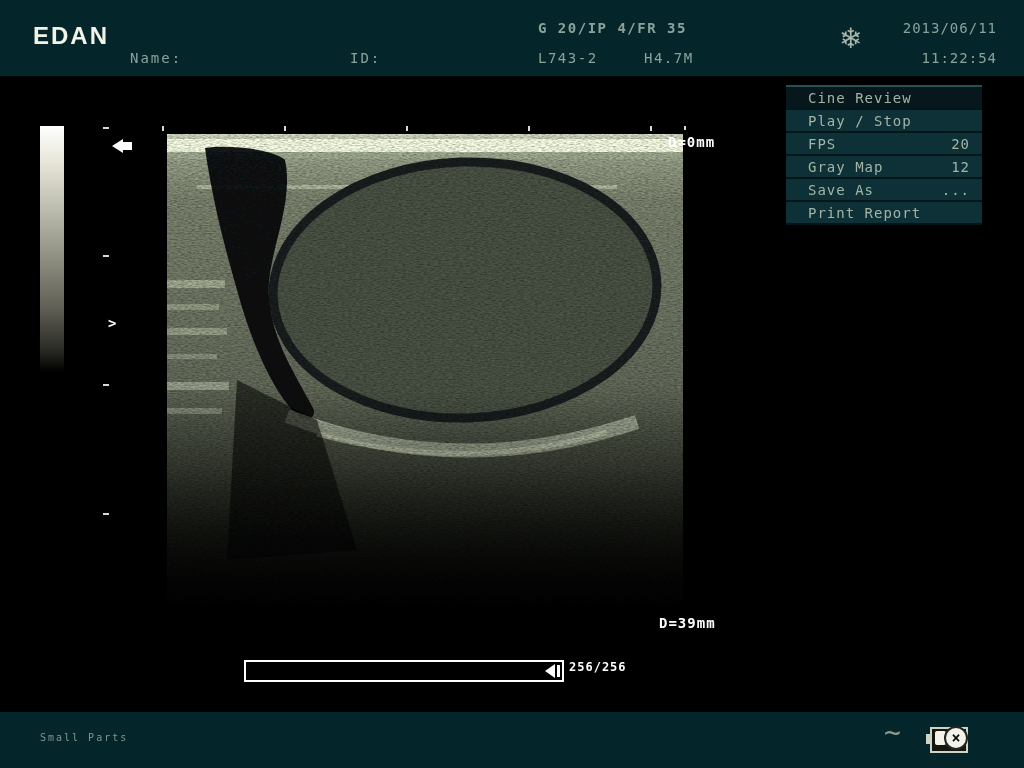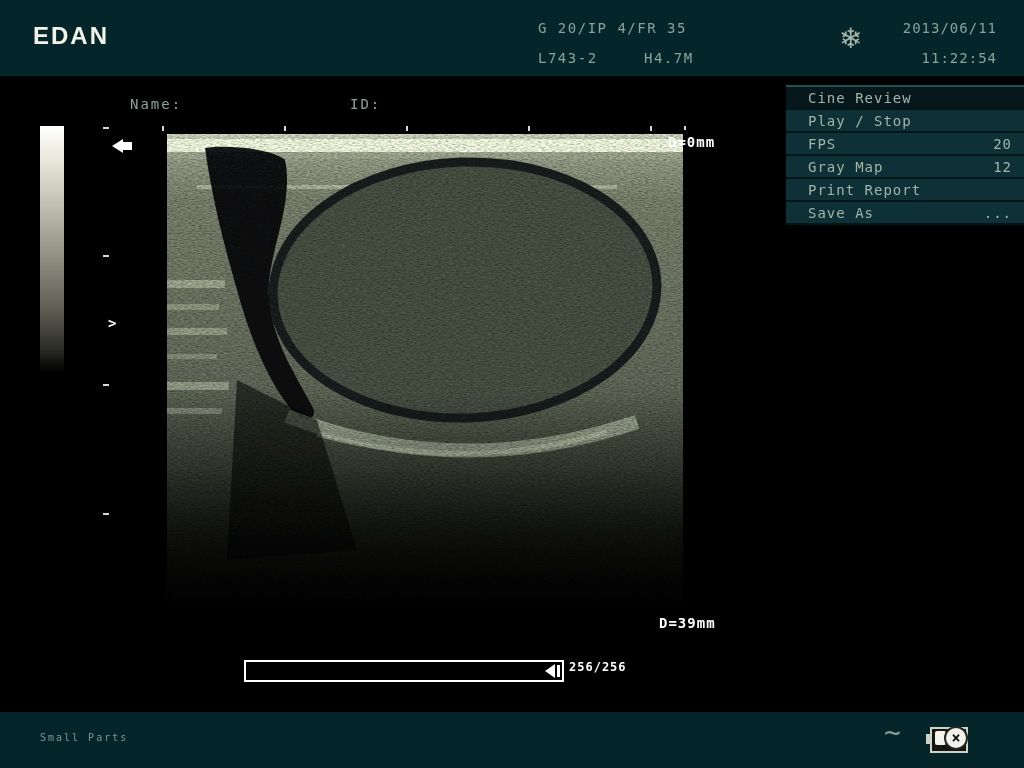--- a/index.html
+++ b/index.html
@@ -6,21 +6,21 @@
   body{width:1024px;height:768px;position:relative;overflow:hidden;
        font-family:"DejaVu Sans Mono", monospace;}
   .abs{position:absolute;}
 
   
   .header{left:0;top:0;width:1024px;height:76px;background:var(--chrome-bg,#04262a);}
   .footer{left:0;top:712px;width:1024px;height:56px;background:var(--chrome-bg,#04262a);}
 
   .logo{left:33px;top:22px;font-family:"Liberation Sans",sans-serif;font-weight:bold;
         font-size:24px;letter-spacing:2px;color:#f2f2e6;}
-  .hdr-label{color:var(--label-text,#8ba29b);font-size:14px;letter-spacing:2px;margin-top:46px;}
+  .hdr-label{color:var(--label-text,#8ba29b);font-size:14px;letter-spacing:2px;}
   .hdr-info{color:var(--label-text,#8ba29b);font-size:14px;letter-spacing:1.5px;}
   .hdr-right{color:var(--label-text,#8ba29b);font-size:14px;letter-spacing:1px;text-align:left;}
   .freeze{left:839px;top:22px;font-size:28px;color:#a9b6aa;
           font-family:"DejaVu Sans",sans-serif;}
 
   .mode-label{left:40px;top:20px;font-size:10px;letter-spacing:2px;color:#7f968e;}
   .wave-icon{left:884px;top:4px;font-size:28px;color:#8a9b92;}
 
   
   .battery{left:926px;top:15px;width:42px;height:24px;}
@@ -28,21 +28,21 @@
   .battery .body{position:absolute;left:4px;top:0;width:34px;height:22px;
                  border:2px solid #cfd3c6;background:#15170f;}
   .battery .charge{position:absolute;left:9px;top:4px;width:11px;height:14px;
                    background:#f4f4ec;border-radius:2px;}
   .battery .xcircle{position:absolute;left:18px;top:-1px;width:20px;height:20px;border-radius:50%;
                     background:#f2f2ea;border:2px solid #23251f;color:#0a0a0a;
                     display:flex;align-items:center;justify-content:center;
                     font-size:15px;font-weight:bold;line-height:1;}
 
   
-  .menu{left:786px;top:85px;width:238px;border-top:2px solid var(--menu-border,#235156);}
+  .menu{left:786px;top:85px;width:196px;border-top:2px solid var(--menu-border,#235156);}
   .menu-row{height:21px;border-bottom:2px solid #02161a;background:var(--menu-row-bg,#0d3136);
             display:flex;align-items:center;color:var(--menu-text,#a3b4a7);
             font-size:14px;letter-spacing:1px;}
   .menu-row.selected{background:var(--menu-selected-bg,#06181b);}
   .menu-row .lbl{padding-left:22px;flex:1;}
   .menu-row .val{padding-right:12px;text-align:right;}
 
   
   .grayscale-bar{left:40px;top:126px;width:24px;height:246px;
     background:linear-gradient(to bottom,#ffffff 0%,#e8e7da 14%,#bcbcae 34%,
@@ -69,21 +69,21 @@
   .cine-marker .bar{width:3px;height:12px;background:#fff;margin-left:2px;}
   .frame-counter{left:569px;top:660px;font-size:12px;}
 </style>
 </head>
 <body>
 
 <div class="abs header">
   <div class="abs logo">EDAN</div>
   <div class="abs hdr-label" style="left:130px;top:50px;">Name:</div>
   <div class="abs hdr-label" style="left:350px;top:50px;">ID:</div>
-  <div class="abs hdr-info" style="left:538px;top:20px;">G 20/IP 4/FR 35</div>
+  <div class="abs hdr-info" style="left:538px;top:20px;font-weight:bold;">G 20/IP 4/FR 35</div>
   <div class="abs hdr-info" style="left:538px;top:50px;">L743-2</div>
   <div class="abs hdr-info" style="left:644px;top:50px;">H4.7M</div>
   <div class="abs freeze">❄</div>
   <div class="abs hdr-right" style="right:27px;top:20px;">2013/06/11</div>
   <div class="abs hdr-right" style="right:27px;top:50px;">11:22:54</div>
 </div>
 
 <svg class="abs" style="left:167px;top:130px;" width="516" height="512" viewBox="0 0 516 512">
   <defs>
     <filter id="sp" x="0%" y="0%" width="100%" height="100%">
@@ -176,26 +176,26 @@
   </div>
   <div class="menu-row">
     <span class="lbl">FPS</span>
     <span class="val">20</span>
   </div>
   <div class="menu-row">
     <span class="lbl">Gray Map</span>
     <span class="val">12</span>
   </div>
   <div class="menu-row">
+    <span class="lbl">Save As</span>
+    <span class="val">...</span>
+  </div>
+  <div class="menu-row">
     <span class="lbl">Print Report</span>
     <span class="val"></span>
-  </div>
-  <div class="menu-row">
-    <span class="lbl">Save As</span>
-    <span class="val">...</span>
   </div>
 </div>
 
 <div class="abs footer">
   <div class="abs mode-label">Small Parts</div>
   <div class="abs wave-icon">~</div>
   <div class="abs battery">
     <div class="nub"></div>
     <div class="body"></div>
     <div class="charge"></div>

